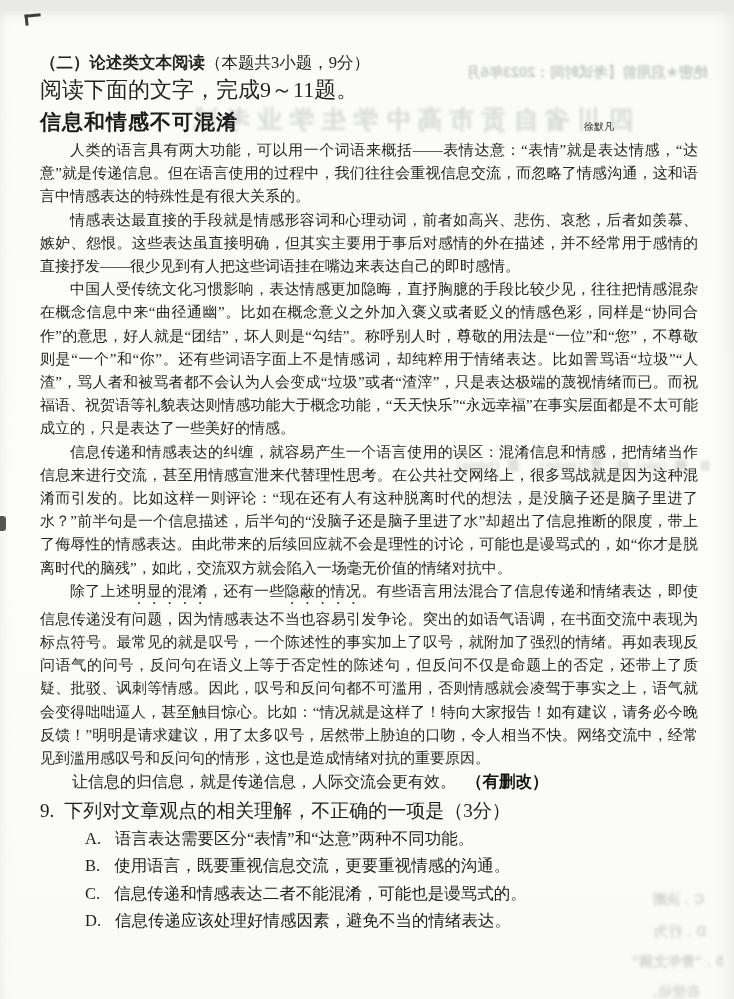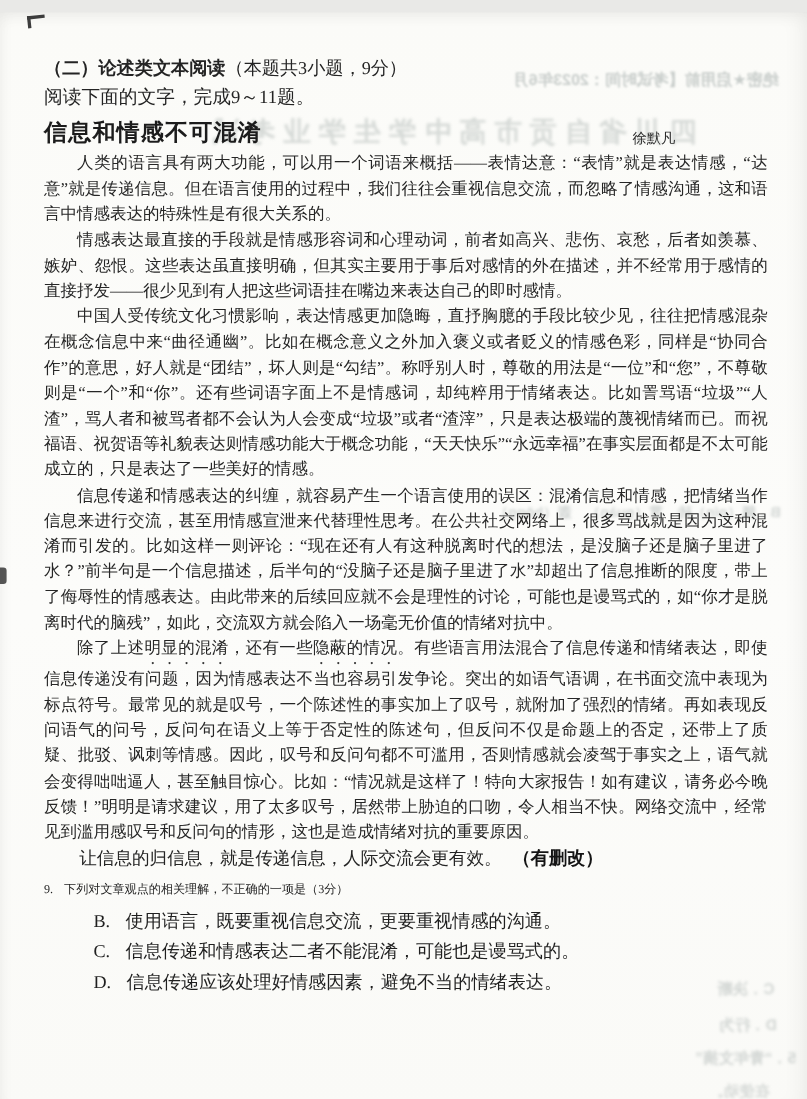--- a/index.html
+++ b/index.html
@@ -6,32 +6,32 @@
   .page{
     position:relative;width:734px;height:999px;margin:11px auto;
     background:linear-gradient(180deg,#fbfbf8 0%,#fcfcfa 55%,#fafaf7 100%);
     overflow:hidden;color:#242424;
     font-family:"Liberation Serif","DejaVu Serif",serif;
     box-shadow:inset -8px 0 16px rgba(0,0,0,0.045), inset 0 6px 12px rgba(0,0,0,0.03), inset 6px 0 10px rgba(0,0,0,0.02);
   }
   .content{position:absolute;left:40px;top:38px;width:658px;}
   .hei{font-family:"Liberation Sans","DejaVu Sans",sans-serif;font-weight:700;}
   .section-line{font-size:16.5px;line-height:26px;white-space:nowrap;}
-  .instr{font-size:17px;line-height:27px;}
+  .instr{font-size:22px;line-height:27px;}
   .title-row{position:relative;height:35px;line-height:35px;text-align:left;margin-top:1px;}
   .title{font-size:21px;letter-spacing:1px;color:#1c1c1c;}
-  .author{position:absolute;right:84px;bottom:3px;font-size:13px;line-height:18px;color:#2a2a2a;}
+  .author{position:absolute;right:84px;bottom:3px;font-size:10px;line-height:18px;color:#2a2a2a;}
   p.body{margin:0;font-size:15px;line-height:23.2px;text-indent:2em;text-align:justify;color:#262626;}
   .emdot{
     -webkit-text-emphasis:filled dot #333;-webkit-text-emphasis-position:under right;
     text-emphasis:filled dot #333;text-emphasis-position:under right;
   }
   .closing{margin:0;font-size:16px;line-height:23.5px;text-indent:2em;}
   .closing .note{margin-left:10px;font-size:16.5px;color:#141414;}
-  .question{font-size:11px;line-height:29px;margin-top:2px;color:#1f1f1f;}
+  .question{font-size:19px;line-height:29px;margin-top:2px;color:#1f1f1f;}
   .qnum{margin-right:10px;}
   .option{font-size:16.5px;line-height:27.4px;padding-left:45px;color:#1f1f1f;}
   .olabel{margin-right:14px;}
   
   .bleed{
     position:absolute;transform:scaleX(-1);color:#a9b1af;
     font-family:"Liberation Sans","DejaVu Sans",sans-serif;font-weight:700;
     filter:blur(1.1px);pointer-events:none;white-space:nowrap;
   }
   .bleed-topright{top:52px;right:26px;font-size:14.5px;opacity:.62;}
@@ -91,20 +91,23 @@
     <p class="closing">
       <span>让信息的归信息，就是传递信息，人际交流会更有效。</span><span class="hei note">（有删改）</span>
     </p>
 
     <div class="question">
       <span class="qnum">9.</span><span>下列对文章观点的相关理解，不正确的一项是（3分）</span>
     </div>
 
     <div>
       <div class="option">
+        <span class="olabel">A.</span><span>语言表达需要区分“表情”和“达意”两种不同功能。</span>
+      </div>
+      <div class="option">
         <span class="olabel">B.</span><span>使用语言，既要重视信息交流，更要重视情感的沟通。</span>
       </div>
       <div class="option">
         <span class="olabel">C.</span><span>信息传递和情感表达二者不能混淆，可能也是谩骂式的。</span>
       </div>
       <div class="option">
         <span class="olabel">D.</span><span>信息传递应该处理好情感因素，避免不当的情绪表达。</span>
       </div>
     </div>
 

